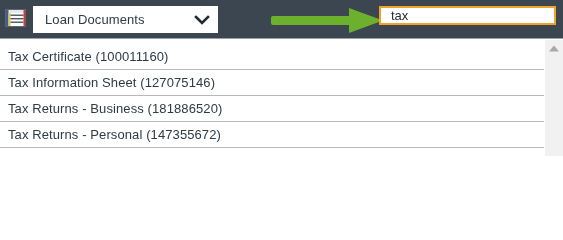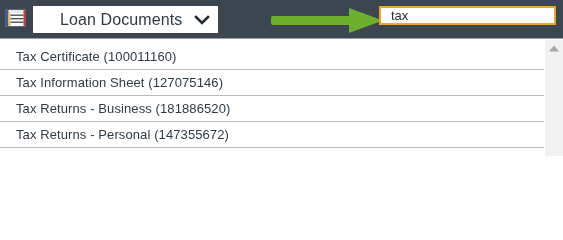--- a/index.html
+++ b/index.html
@@ -46,22 +46,22 @@
     width: 185px; height: 27px;
     background: #ffffff;
     border: 1px solid #ffffff;
     box-sizing: border-box;
     display: flex;
     align-items: center;
     cursor: default;
   }
   .dropdown-value {
     flex: 1;
-    padding-left: 26px;
-    font-size: 16px;
+    padding-left: 11px;
+    font-size: 13px;
     color: #2f3a44;
     letter-spacing: .1px;
     white-space: nowrap;
     overflow: hidden;
   }
   .dropdown-chevron {
     width: 22px;
     height: 27px;
     display: block;
     margin-right: 4px;
@@ -106,21 +106,21 @@
     background: #ffffff;
     padding-top: 4px;
     box-sizing: border-box;
     overflow: hidden;
   }
   .list-item {
     height: 26px;
     line-height: 25px;
     border-bottom: 1px solid #b9b9b9;
     box-sizing: border-box;
-    padding-left: 16px;
+    padding-left: 8px;
     font-size: 13px;
     color: #2d3b45;
     letter-spacing: .1px;
     white-space: nowrap;
     overflow: hidden;
     cursor: default;
     background: #ffffff;
   }
 
   

